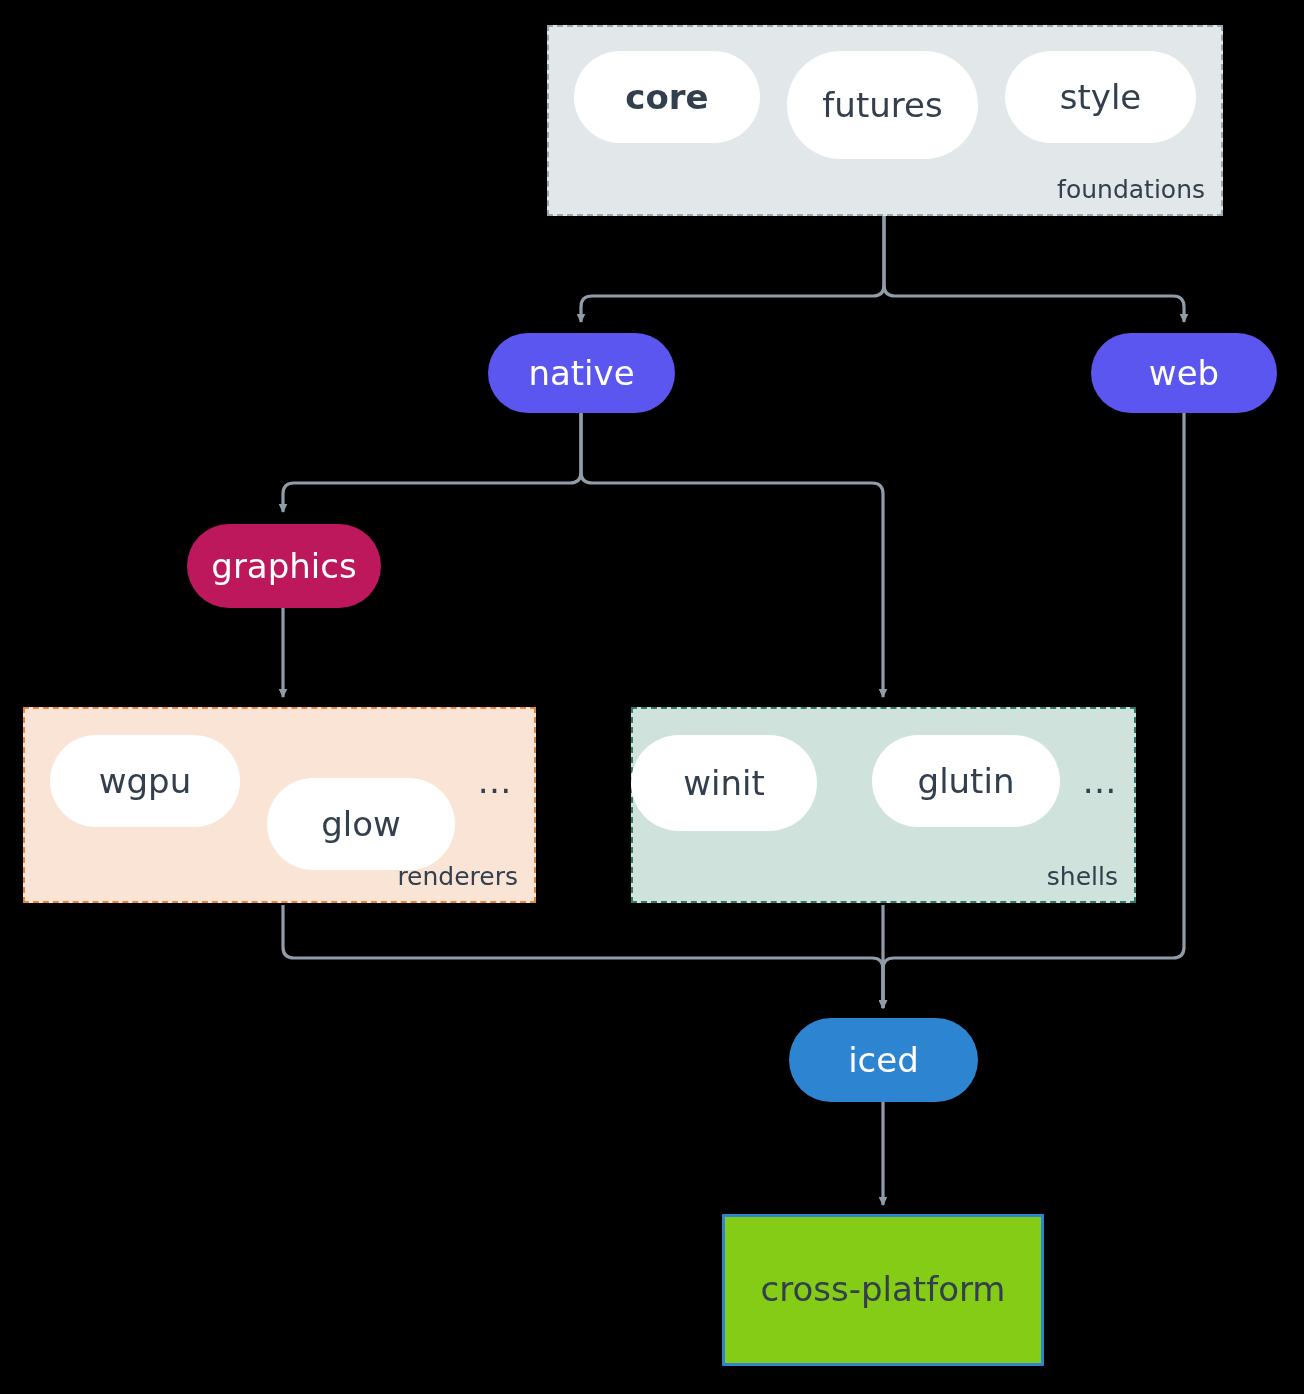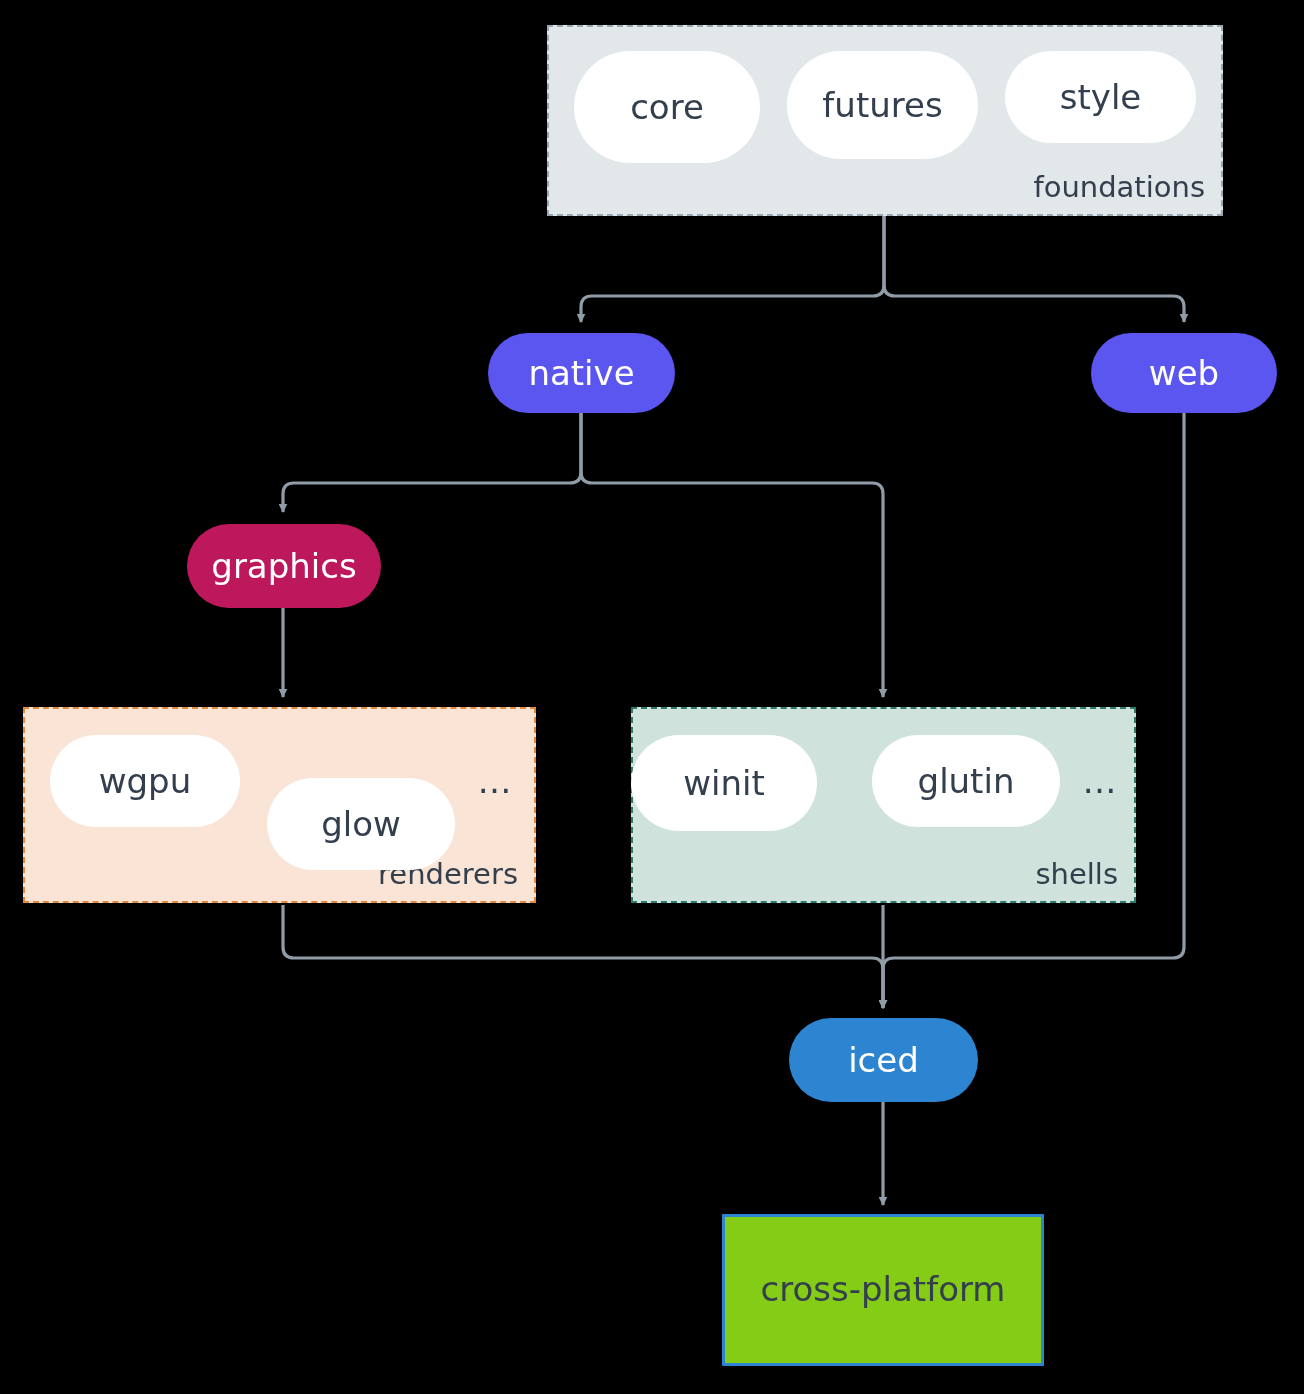--- a/index.html
+++ b/index.html
@@ -36,21 +36,21 @@
   
   .cluster {
     position: absolute;
     box-sizing: border-box;
     z-index: 2;
   }
   .cluster-label {
     position: absolute;
     right: 16px;
     bottom: 10px;
-    font-size: 29px;
+    font-size: 25px;
     color: #333f4d;
     white-space: nowrap;
   }
   .cluster-foundations {
     background: #e2e7ea;
     border: 2px dashed #9aa8b4;
   }
   .cluster-renderers {
     background: #fae4d6;
     border: 2px dashed #e5883b;
@@ -128,21 +128,21 @@
       <path d="M 1184,412 L 1184,947 Q 1184,958 1173,958 L 894,958 Q 883,958 883,969 L 883,1008" marker-end="url(#arrowhead)"></path>
 
       <path d="M 883,1102 L 883,1205" marker-end="url(#arrowhead)"></path>
     </g>
   </svg>
 
   <div class="cluster cluster-foundations" style="left:547px; top:25px; width:676px; height:191px;">
     <span class="cluster-label">foundations</span>
   </div>
 
-  <div class="node pill" style="left:574px; top:51px; width:186px; height:112px;">
+  <div class="node pill" style="left:574px; top:51px; width:186px; height:92px;font-weight:bold;">
     <span>core</span>
   </div>
 
   <div class="node pill" style="left:787px; top:51px; width:191px; height:108px;">
     <span>futures</span>
   </div>
 
   <div class="node pill" style="left:1005px; top:51px; width:191px; height:92px;">
     <span>style</span>
   </div>

